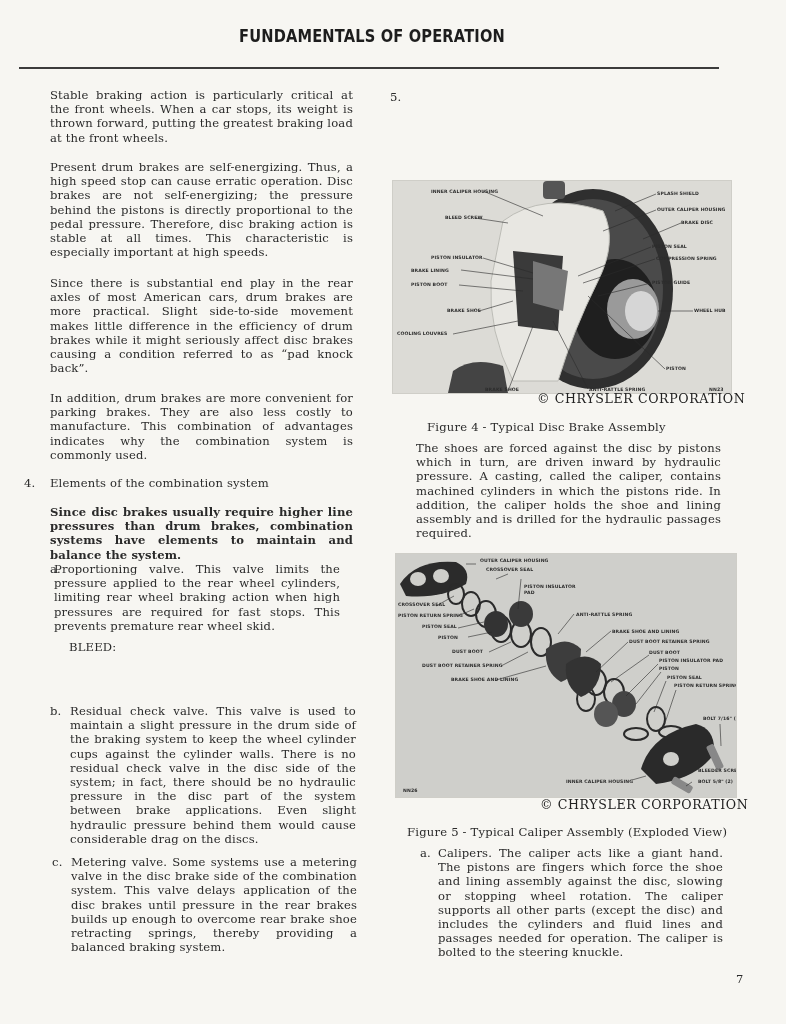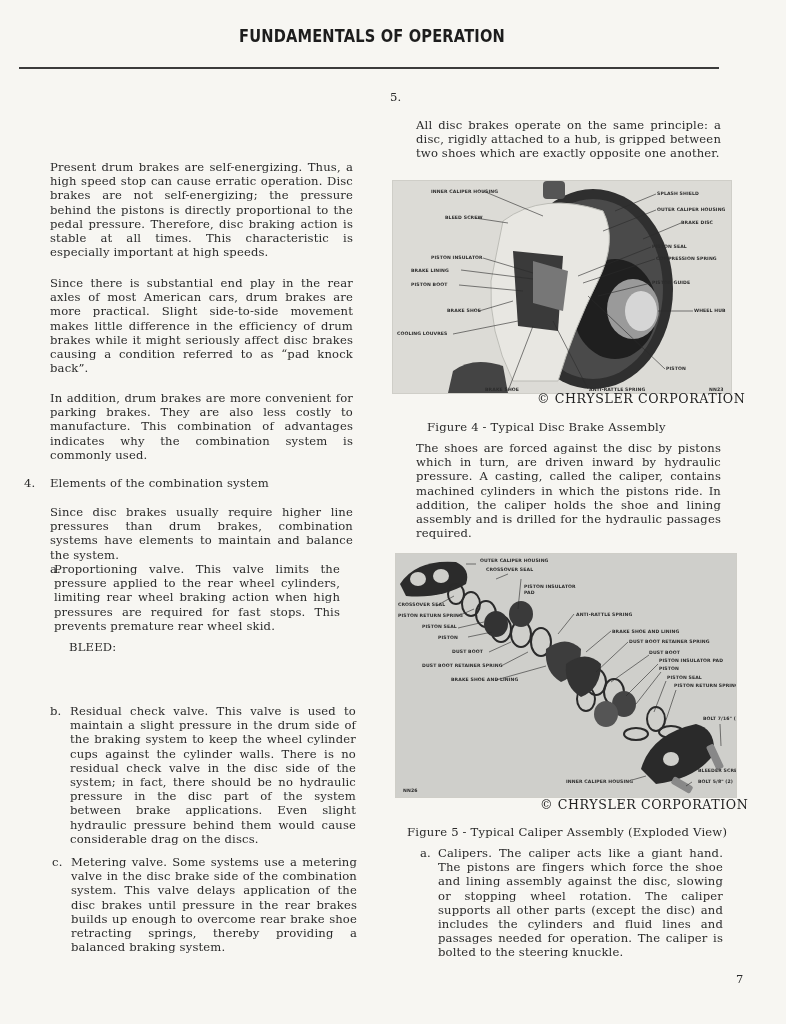--- a/index.html
+++ b/index.html
@@ -32,43 +32,43 @@
   }
   .page-num { position: absolute; left: 736px; top: 972px; font-size: 11.5px; }
 </style>
 </head>
 <body>
 
 <div class="page-title">FUNDAMENTALS OF OPERATION</div>
 <div style="position:absolute;top:67px;left:19px;width:700px;height:2px;background:#3c3c3c;"></div>
 
 <div class="col" style="left:0;top:0;width:390px;height:1024px;">
+  <div class="p" style="left:50px;top:88px;width:303px;">Stable braking action is particularly critical at the front wheels. When a car stops, its weight is thrown forward, putting the greatest braking load at the front wheels.</div>
   <div class="p" style="left:50px;top:160px;width:303px;">Present drum brakes are self-energizing. Thus, a high speed stop can cause erratic operation. Disc brakes are not self-energizing; the pressure behind the pistons is directly proportional to the pedal pressure. Therefore, disc braking action is stable at all times. This characteristic is especially important at high speeds.</div>
   <div class="p" style="left:50px;top:391px;width:303px;">In addition, drum brakes are more convenient for parking brakes. They are also less costly to manufacture. This combination of advantages indicates why the combination system is commonly used.</div>
   <div class="p" style="left:50px;top:276px;width:303px;">Since there is substantial end play in the rear axles of most American cars, drum brakes are more practical. Slight side-to-side movement makes little difference in the efficiency of drum brakes while it might seriously affect disc brakes causing a condition referred to as “pad knock back”.</div>
 
   <div class="num" style="left:24px;top:476px;">4.</div>
   <div class="num" style="left:50px;top:476px;">Elements of the combination system</div>
-  <div class="p" style="left:50px;top:505px;width:303px;">Since disc brakes usually require higher line pressures than drum brakes, combination systems have elements to maintain and balance the system.</div>
+  <div class="p" style="left:50px;top:505px;width:303px;font-weight:bold;">Since disc brakes usually require higher line pressures than drum brakes, combination systems have elements to maintain and balance the system.</div>
 
   <div class="num" style="left:50px;top:562px;">a.</div>
   <div class="p" style="left:54px;top:562px;width:286px;">Proportioning valve. This valve limits the pressure applied to the rear wheel cylinders, limiting rear wheel braking action when high pressures are required for fast stops. This prevents premature rear wheel skid.</div>
 
   <div class="num" style="left:69px;top:640px;">BLEED:</div>
 
   <div class="num" style="left:50px;top:704px;">b.</div>
   <div class="p" style="left:70px;top:704px;width:286px;">Residual check valve. This valve is used to maintain a slight pressure in the drum side of the braking system to keep the wheel cylinder cups against the cylinder walls. There is no residual check valve in the disc side of the system; in fact, there should be no hydraulic pressure in the disc part of the system between brake applications. Even slight hydraulic pressure behind them would cause considerable drag on the discs.</div>
 
   <div class="num" style="left:52px;top:855px;">c.</div>
   <div class="p" style="left:71px;top:855px;width:286px;">Metering valve. Some systems use a metering valve in the disc brake side of the combination system. This valve delays application of the disc brakes until pressure in the rear brakes builds up enough to overcome rear brake shoe retracting springs, thereby providing a balanced braking system.</div>
 </div>
 
 <div class="col" style="left:390px;top:0;width:396px;height:1024px;">
   <div class="num" style="left:0px;top:90px;">5.</div>
-  <div class="p" style="left:26px;top:118px;width:305px;">All disc brakes operate on the same principle: a disc, rigidly attached to a hub, is gripped between two shoes which are exactly opposite one another.</div>
 </div>
 
 <div class="fig" style="left:392px;top:180px;width:338px;height:212px;">
   <svg width="338" height="212" viewBox="0 0 338 212" style="position:absolute;left:0;top:0;">
 
     <ellipse cx="200" cy="108" rx="80" ry="100" fill="#2f2f2f"></ellipse>
     <ellipse cx="200" cy="108" rx="70" ry="90" fill="#4a4a4a"></ellipse>
 
     <ellipse cx="222" cy="128" rx="42" ry="50" fill="#1f1f1f"></ellipse>
     <ellipse cx="240" cy="128" rx="26" ry="30" fill="#9a9a9a"></ellipse>

